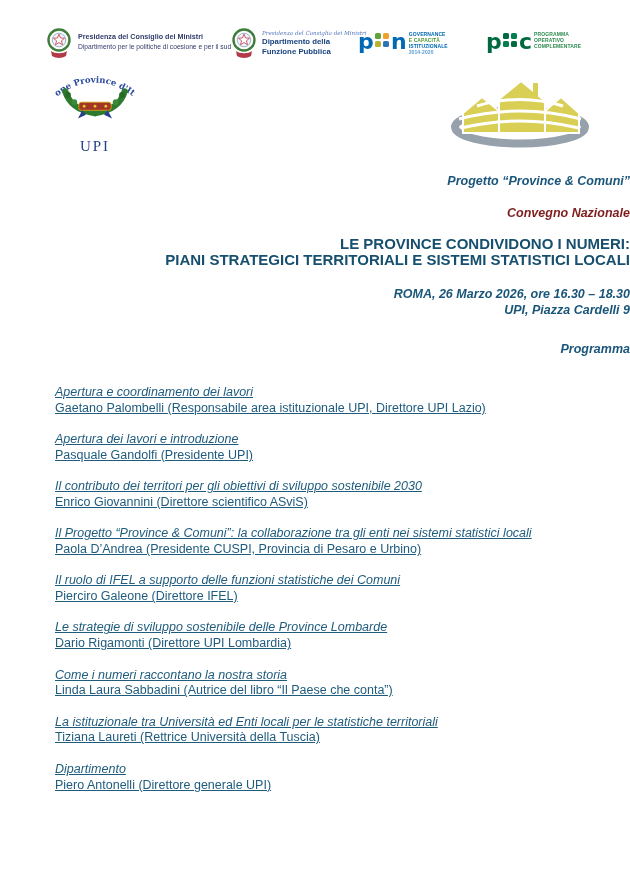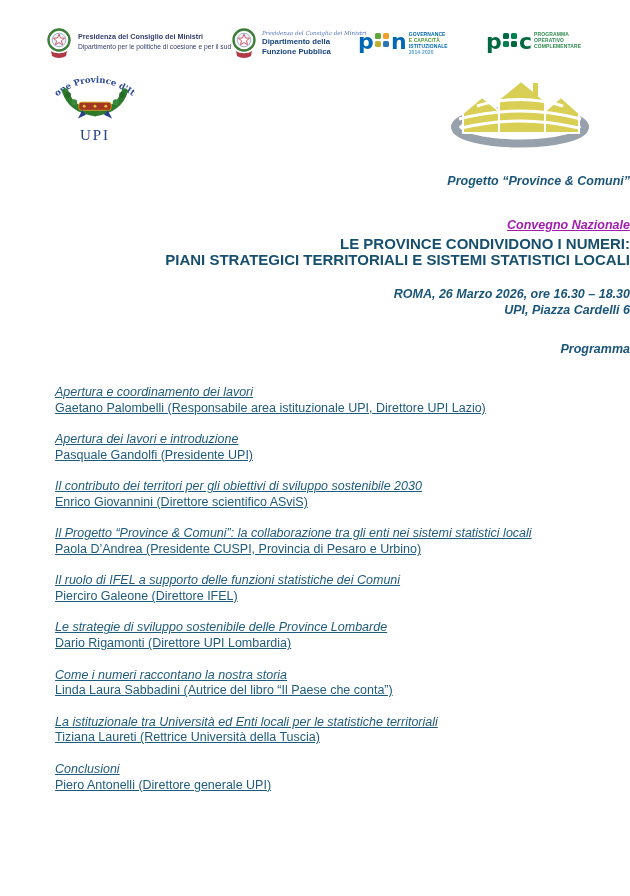--- a/index.html
+++ b/index.html
@@ -35,29 +35,29 @@
   .poc-s1 { background:#00693f; } .poc-s2 { background:#00804e; }
   .poc-s3 { background:#00804e; } .poc-s4 { background:#00693f; }
 
   .wm-caption { margin-left:3px; padding-top:1px; font-weight:bold; font-size:5px; line-height:1.18; letter-spacing:0.1px; }
   .pon-cap .c1 { color:#0068b4; } .pon-cap .c2 { color:#4f9a31; }
   .pon-cap .c3 { color:#0068b4; } .pon-cap .c4 { color:#5a9bd0; }
   .poc-cap div { color:#2e8b50; }
 
   
   .upi-block { position:absolute; left:50px; top:68px; width:90px; text-align:center; }
-  .upi-acronym { font-family:"Liberation Serif", serif; font-size:15px; letter-spacing:2px; color:#27408b; margin-top:1px; }
+  .upi-acronym { font-family:"Liberation Serif", serif; font-size:15px; letter-spacing:2px; color:#27408b; margin-top:12px; }
 
   .building-block { position:absolute; left:449px; top:73px; }
 
   
   .cline { position:absolute; left:0; width:100%; text-align:right; }
   .bold-it { font-weight:bold; font-style:italic; }
   .project   { top:174px; font-size:12.5px; color:#1a557a; }
-  .event     { top:218px; font-size:12.5px; color:#a21caf;text-decoration:underline; }
+  .event     { top:206px; font-size:12.5px; color:#7f1d1d; }
   .heading   { top:236px; font-size:15px; font-weight:bold; color:#174f6e; line-height:16px; }
   .datetime  { top:286px; font-size:12.5px; color:#1a557a; line-height:16px;font-style:italic; }
   .programma { top:342px; font-size:12.5px; color:#1a557a; }
 
   
   .program-list { position:absolute; top:385px; left:55px; right:28px; }
   .program-item { margin-bottom:15.5px; font-size:12.5px; line-height:15.8px; color:#1e5b7d;text-decoration:underline; }
   .program-item-title { font-style:italic; }
 </style>
 </head>
@@ -166,21 +166,21 @@
   </div>
 
   <div class="cline project bold-it">Progetto “Province &amp; Comuni”</div>
   <div class="cline event bold-it">Convegno Nazionale</div>
   <div class="cline heading">
     <div>LE PROVINCE CONDIVIDONO I NUMERI:</div>
     <div>PIANI STRATEGICI TERRITORIALI E SISTEMI STATISTICI LOCALI</div>
   </div>
   <div class="cline datetime bold-it">
     <div>ROMA, 26 Marzo 2026, ore 16.30 – 18.30</div>
-    <div>UPI, Piazza Cardelli 6</div>
+    <div>UPI, Piazza Cardelli 9</div>
   </div>
   <div class="cline programma bold-it">Programma</div>
 
   <div class="program-list">
     <div class="program-item">
       <div class="program-item-title">Apertura e coordinamento dei lavori</div>
       <div class="program-item-speaker">Gaetano Palombelli (Responsabile area istituzionale UPI, Direttore UPI Lazio)</div>
     </div>
 
     <div class="program-item">
@@ -213,18 +213,18 @@
       <div class="program-item-title">Come i numeri raccontano la nostra storia</div>
       <div class="program-item-speaker">Linda Laura Sabbadini (Autrice del libro “Il Paese che conta”)</div>
     </div>
 
     <div class="program-item">
       <div class="program-item-title">La istituzionale tra Università ed Enti locali per le statistiche territoriali</div>
       <div class="program-item-speaker">Tiziana Laureti (Rettrice Università della Tuscia)</div>
     </div>
 
     <div class="program-item">
-      <div class="program-item-title">Conclusioni</div>
+      <div class="program-item-title">Dipartimento</div>
       <div class="program-item-speaker">Piero Antonelli (Direttore generale UPI)</div>
     </div>
   </div>
 
 </div>
 
 </body></html>

